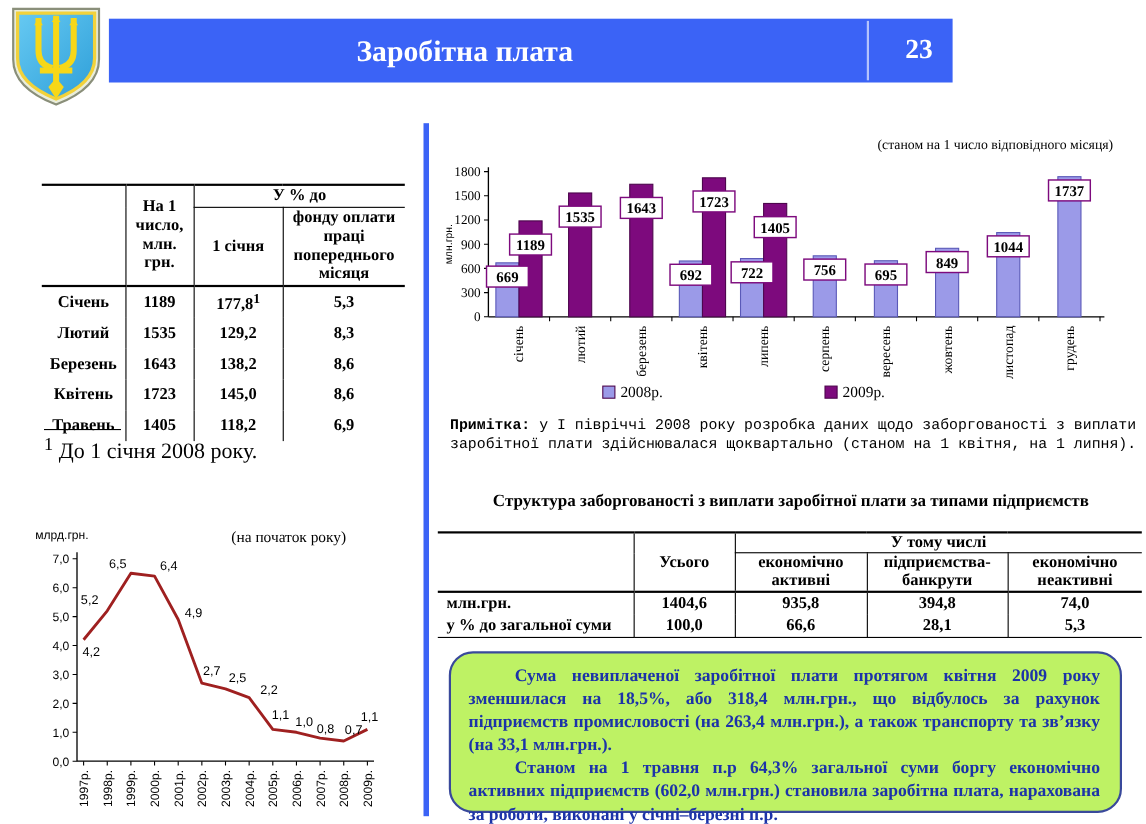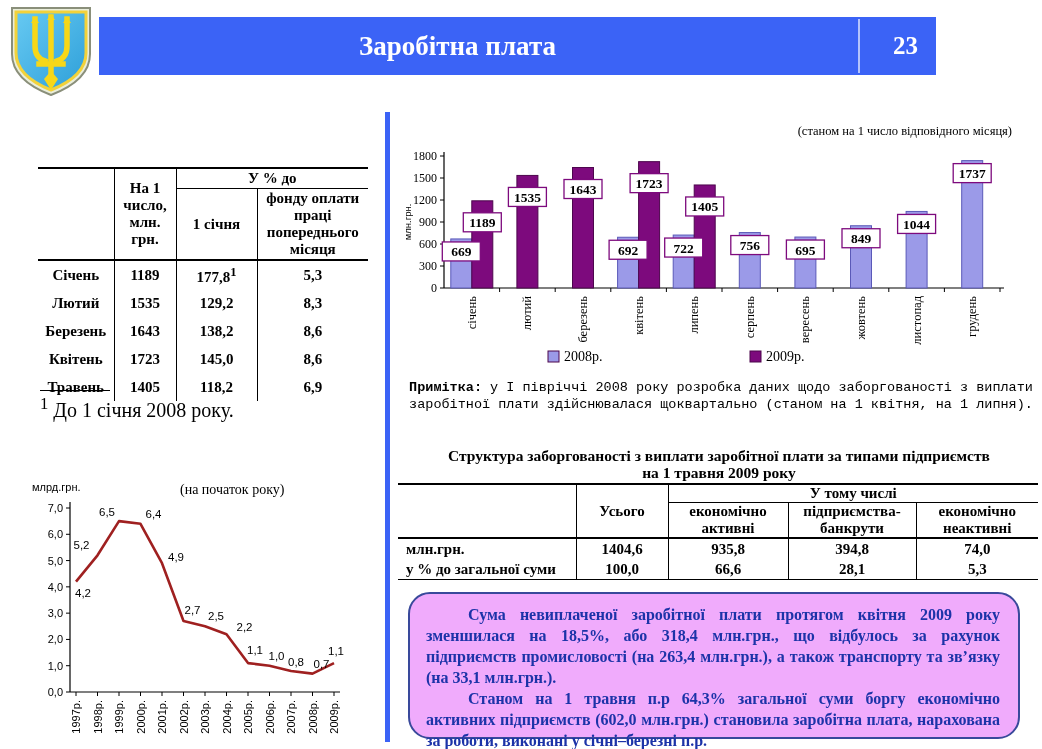--- a/index.html
+++ b/index.html
@@ -1,20 +1,20 @@
 <!DOCTYPE html>
 <html><head>
 <meta charset="utf-8">
 <style>
   html,body{margin:0;padding:0;background:#fff;}
   .page{position:relative;width:1042px;height:749px;background:#fff;overflow:hidden;
         font-family:"Liberation Serif",serif;color:#000;}
   
   .coat{position:absolute;left:6px;top:3px;width:90px;height:96px;}
-  .banner{position:absolute;left:99px;top:17px;width:837px;height:58px;background:#3b63f6;}
+  .banner{position:absolute;left:99px;top:17px;width:767px;height:58px;background:#3b63f6;}
   .banner-title{position:absolute;left:0;right:120px;top:0;height:58px;line-height:58px;
         text-align:center;color:#fff;font-size:27px;font-weight:bold;}
   .banner-sep{position:absolute;right:76px;top:2px;bottom:2px;width:2px;background:#e8edff;opacity:.7;}
   .banner-page{position:absolute;right:18px;top:0;height:58px;line-height:58px;color:#fff;
         font-size:25px;font-weight:bold;}
   
   .lt-title{position:absolute;left:38px;top:120px;width:332px;text-align:center;
         font-size:17px;font-weight:bold;line-height:22px;}
   table.ltab{position:absolute;left:38px;top:167px;width:330px;border-collapse:collapse;
         font-size:15px;font-weight:bold;}
@@ -24,42 +24,42 @@
   table.ltab .hdr-bottom{border-bottom:2px solid #000;}
   table.ltab .v-r{border-right:1px solid #000;}
   table.ltab .u-b{border-bottom:1px solid #000;}
   table.ltab tbody td{height:26px;}
   .fn-rule{position:absolute;left:40px;top:390px;width:70px;border-top:1px solid #000;}
   .footnote{position:absolute;left:40px;top:394px;font-size:20px;}
   .lnote{position:absolute;left:36px;top:422px;width:336px;font-size:15px;line-height:19px;text-align:left;}
   .lnote b{font-weight:bold;}
   .lc-unit{position:absolute;left:32px;top:481px;font-size:11px;
         font-family:"Liberation Sans",sans-serif;}
-  .lc-sub{position:absolute;left:180px;top:482px;width:165px;text-align:left;font-size:14px;}
+  .lc-sub{position:absolute;left:180px;top:482px;width:165px;text-align:center;font-size:14px;}
   
   .vline{position:absolute;left:385px;top:112px;width:5px;height:630px;background:#3b63f6;}
   
   .bc-title{position:absolute;left:400px;top:101px;width:640px;text-align:center;
         font-size:17px;font-weight:bold;}
   .bc-sub{position:absolute;left:420px;top:124px;width:592px;text-align:right;font-size:12.5px;}
   .bnote{position:absolute;left:404px;top:379px;width:634px;text-align:center;
         font-size:13.5px;line-height:17px;font-family:Liberation Mono, monospace;}
   .st-title{position:absolute;left:398px;top:447px;width:642px;text-align:center;
         font-size:15.5px;font-weight:bold;line-height:17px;}
   table.stab{position:absolute;left:398px;top:483px;width:640px;border-collapse:collapse;
         font-size:15px;font-weight:bold;}
   table.stab th,table.stab td{padding:0 4px;text-align:center;font-weight:bold;line-height:17px;}
   table.stab thead tr:first-child th{border-top:2px solid #000;}
   table.stab .hdr-bottom{border-bottom:2px solid #000;}
   table.stab .v-r{border-right:1px solid #000;}
   table.stab .u-b{border-bottom:1px solid #000;}
   table.stab tbody td{height:20px;border-bottom:none;}
   table.stab tbody tr:last-child td{border-bottom:1px solid #000;}
   table.stab td.rowlab{text-align:left;padding-left:8px;}
-  .ibox{position:absolute;left:408px;top:592px;width:612px;height:147px;background:#f0abfc;
+  .ibox{position:absolute;left:408px;top:592px;width:612px;height:147px;background:#bef264;
         border:2px solid #39499b;border-radius:22px;box-sizing:border-box;
         padding:10px 18px 8px 16px;color:#1c33a8;font-size:16px;font-weight:bold;
         line-height:21px;text-align:justify;}
   .ibox p{margin:0;text-indent:42px;}
   svg text{fill:#000;}
   .sf{font-family:"Liberation Sans",sans-serif;}
   .srf{font-family:"Liberation Serif",serif;}
 </style>
 </head>
 <body>
@@ -296,21 +296,20 @@
       <rect x="150" y="204" width="11" height="11" fill="#9b9ae8" stroke="#4d064d" stroke-width="1"></rect>
       <text x="166" y="214" font-size="14" class="srf">2008р.</text>
       <rect x="352" y="204" width="11" height="11" fill="#7d0a7d" stroke="#4d064d" stroke-width="1"></rect>
       <text x="368" y="214" font-size="14" class="srf">2009р.</text>
     </svg>
 
   <div class="bnote"><b>Примітка:</b><span> у І півріччі 2008 року розробка даних щодо заборгованості з виплати  заробітної плати здійснювалася щоквартально (станом на  1 квітня, на 1 липня).</span></div>
 
   <div class="st-title">
     <div>Структура заборгованості з виплати заробітної плати за типами підприємств</div>
-    <div>на 1 травня 2009 року</div>
   </div>
 
   <table class="stab">
     <colgroup>
         <col style="width:178px">
         <col style="width:92px">
         <col style="width:120px">
         <col style="width:128px">
         <col style="width:122px">
       </colgroup>

